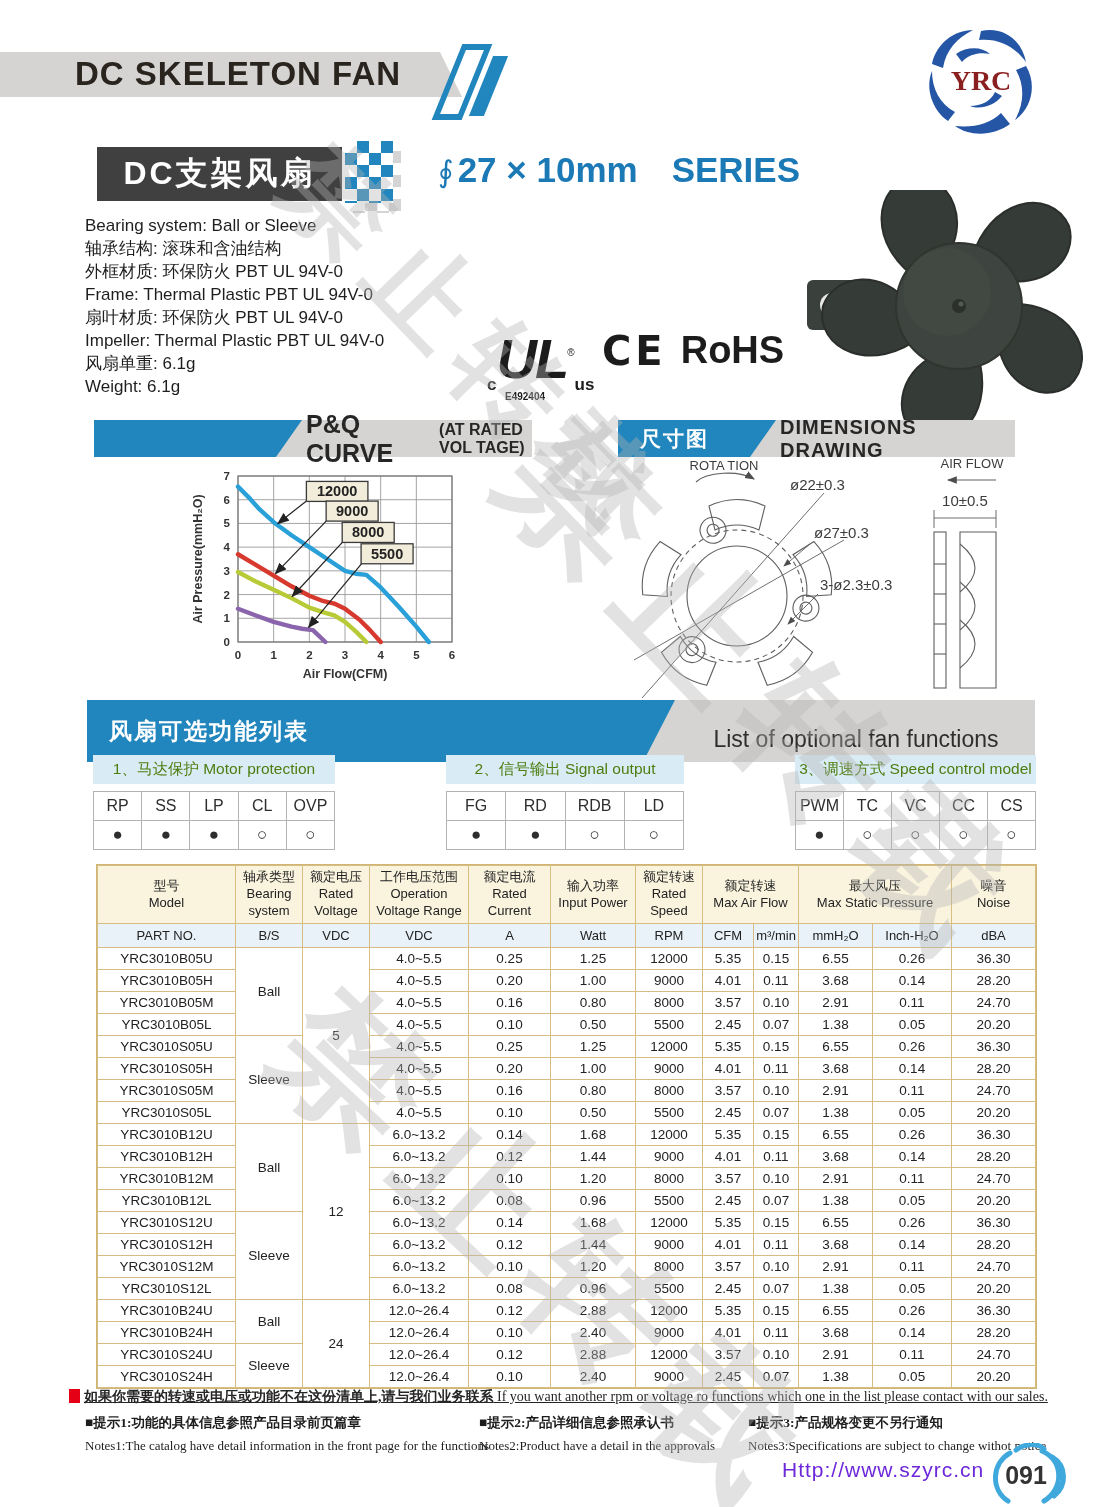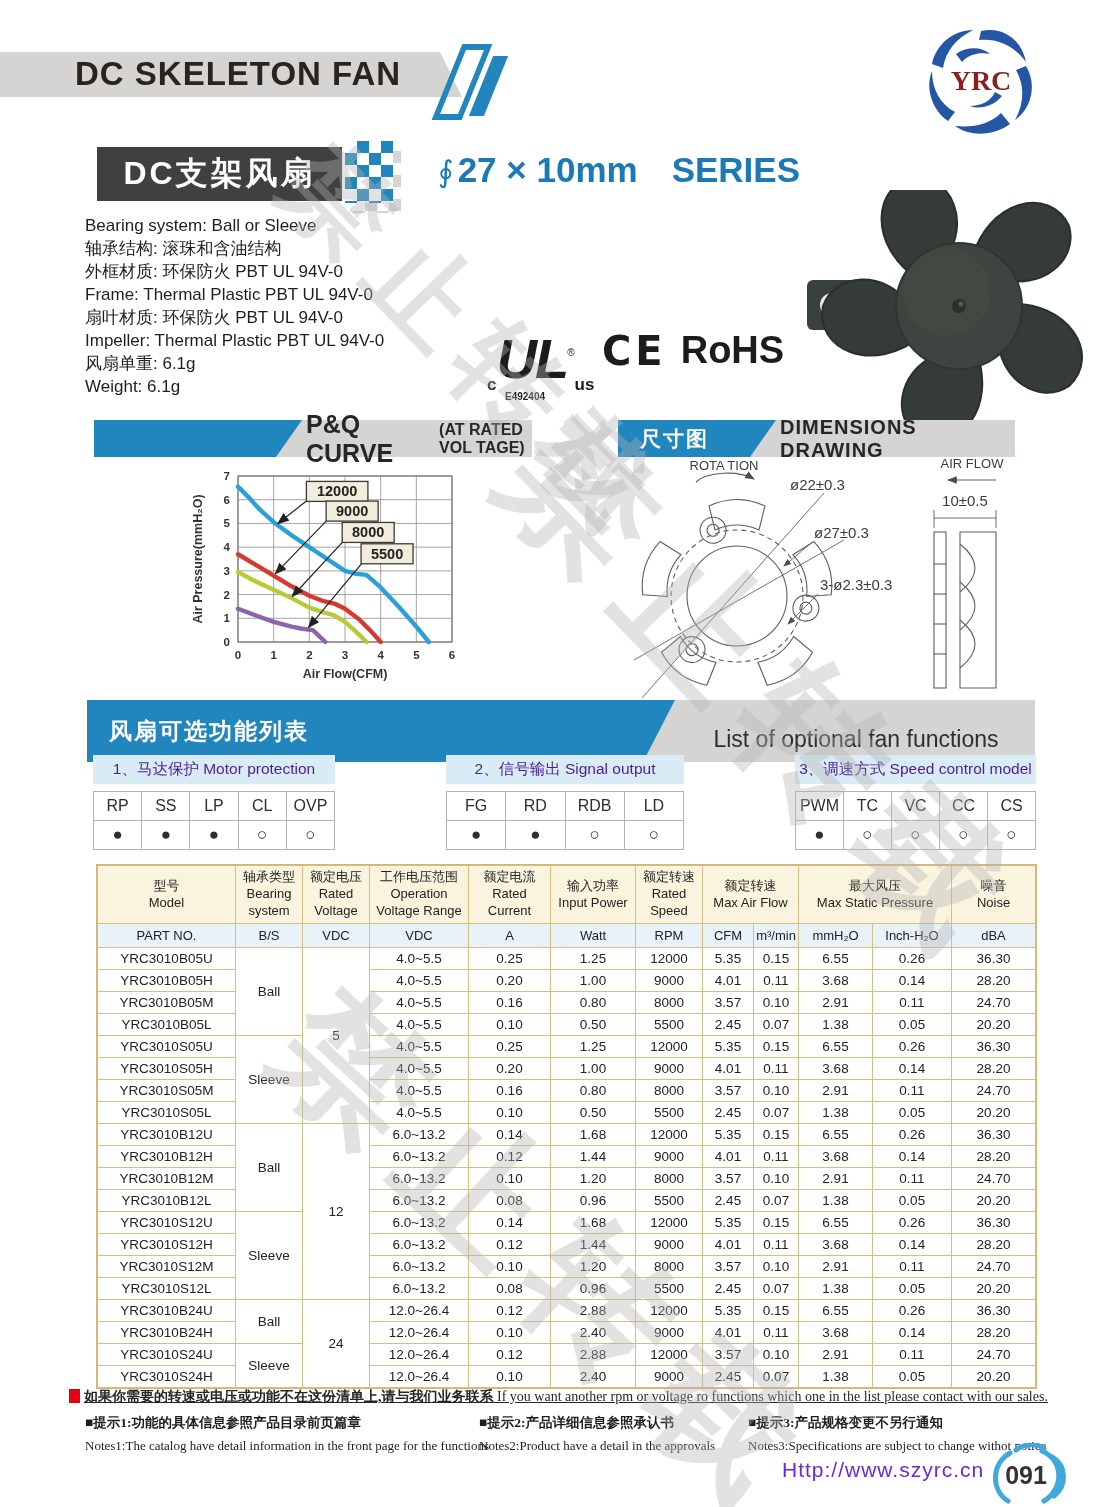--- a/index.html
+++ b/index.html
@@ -73,21 +73,21 @@
   
   .dimsvg{position:absolute;left:612px;top:448px;}
   .dimsvg text{font-family:"Liberation Sans",sans-serif;fill:#3c3c3c;}
 
   
   .ft{position:absolute;top:755px;}
   .ft1{left:93px;width:242px;}
   .ft2{left:446px;width:238px;}
   .ft3{left:795px;width:241px;}
   .ft-title{height:29px;background:#d9ecf5;display:flex;align-items:center;justify-content:center;
-            font-size:15.5px;color:#4c1d95;}
+            font-size:15.5px;color:#4d7c0f;}
   .ft-cols,.ft-dots{display:flex;margin-top:0;}
   .ft-cols{margin-top:7px;}
   .ft-cell{flex:1;height:28px;border:1px solid #b3b3b3;border-right:none;display:flex;align-items:center;justify-content:center;
            font-size:16px;color:#2e2e2e;background:#fff;}
   .ft-cols .ft-cell{border-bottom:none;}
   .ft-cell:last-child{border-right:1px solid #b3b3b3;}
   .ft-dot{font-size:17px;}
 
   
   .spec-table{position:absolute;left:97px;top:865px;border-collapse:collapse;table-layout:fixed;width:938px;}

